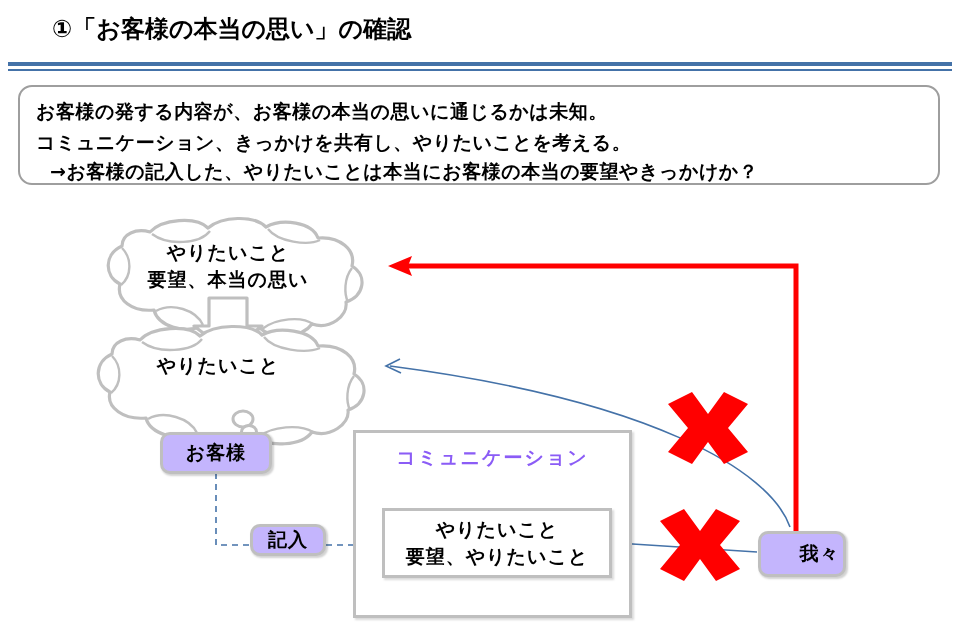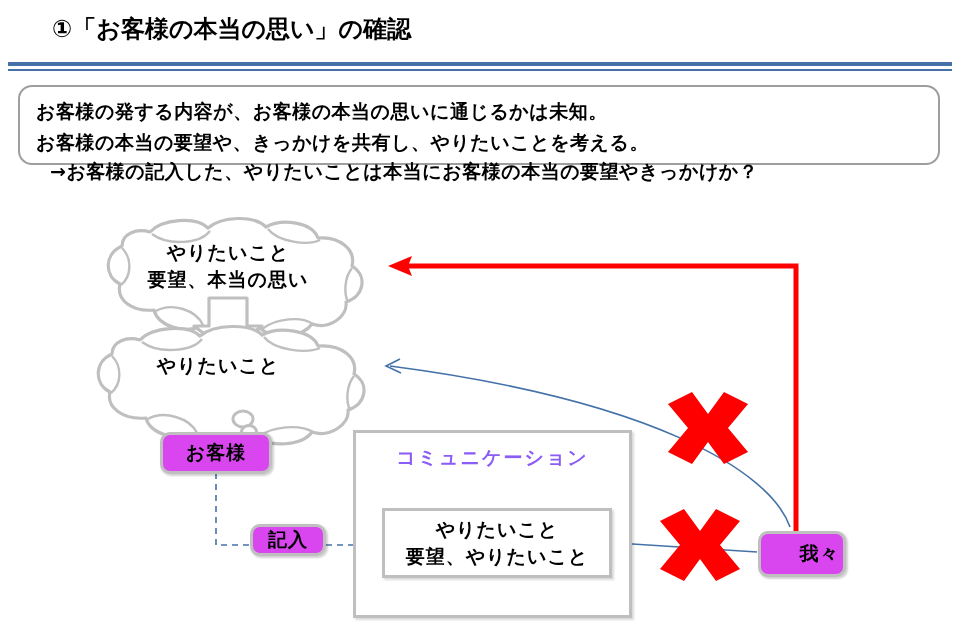--- a/index.html
+++ b/index.html
@@ -46,21 +46,21 @@
     height: 2px;
     background: #4472A8;
   }
 
   
   #statement-box {
     position: absolute;
     left: 18px;
     top: 85px;
     width: 922px;
-    height: 80px;
+    height: 100px;
     border: 2px solid #9E9E9E;
     border-radius: 14px;
     background: #ffffff;
     box-sizing: border-box;
   }
   .stmt-line {
     position: absolute;
     left: 16px;
     font-size: 19px;
     font-weight: bold;
@@ -86,21 +86,21 @@
     line-height: 27px;
     letter-spacing: 1px;
     pointer-events: none;
   }
 
   
   .rbox {
     position: absolute;
     border: 3px solid #BFBFBF;
     border-radius: 10px;
-    background: #d946ef;
+    background: #c4b5fd;
     box-sizing: border-box;
     display: flex;
     align-items: center;
     justify-content: center;
     font-size: 19px;
     font-weight: bold;
     color: #000000;
     letter-spacing: 1px;
     box-shadow: 1.5px 1.5px 2px rgba(0,0,0,0.18);
   }
@@ -149,21 +149,21 @@
 <body>
 
 <div id="slide">
 
   <div id="title">①「お客様の本当の思い」の確認</div>
   <div id="rule-thick"></div>
   <div id="rule-thin"></div>
 
   <div id="statement-box">
     <div class="stmt-line" id="stmt-l1">お客様の発する内容が、お客様の本当の思いに通じるかは未知。</div>
-    <div class="stmt-line" id="stmt-l2">お客様の本当の要望や、きっかけを共有し、やりたいことを考える。</div>
+    <div class="stmt-line" id="stmt-l2">コミュニケーション、きっかけを共有し、やりたいことを考える。</div>
     <div class="stmt-line" id="stmt-l3">→お客様の記入した、やりたいことは本当にお客様の本当の要望やきっかけか？</div>
   </div>
 
   <svg id="overlay" viewBox="0 0 960 633">
 
     <g>
       <path d="M 150 232
                C 162 219, 196 216, 208 228
                C 222 216, 254 215, 266 227
                C 282 218, 312 222, 318 238

